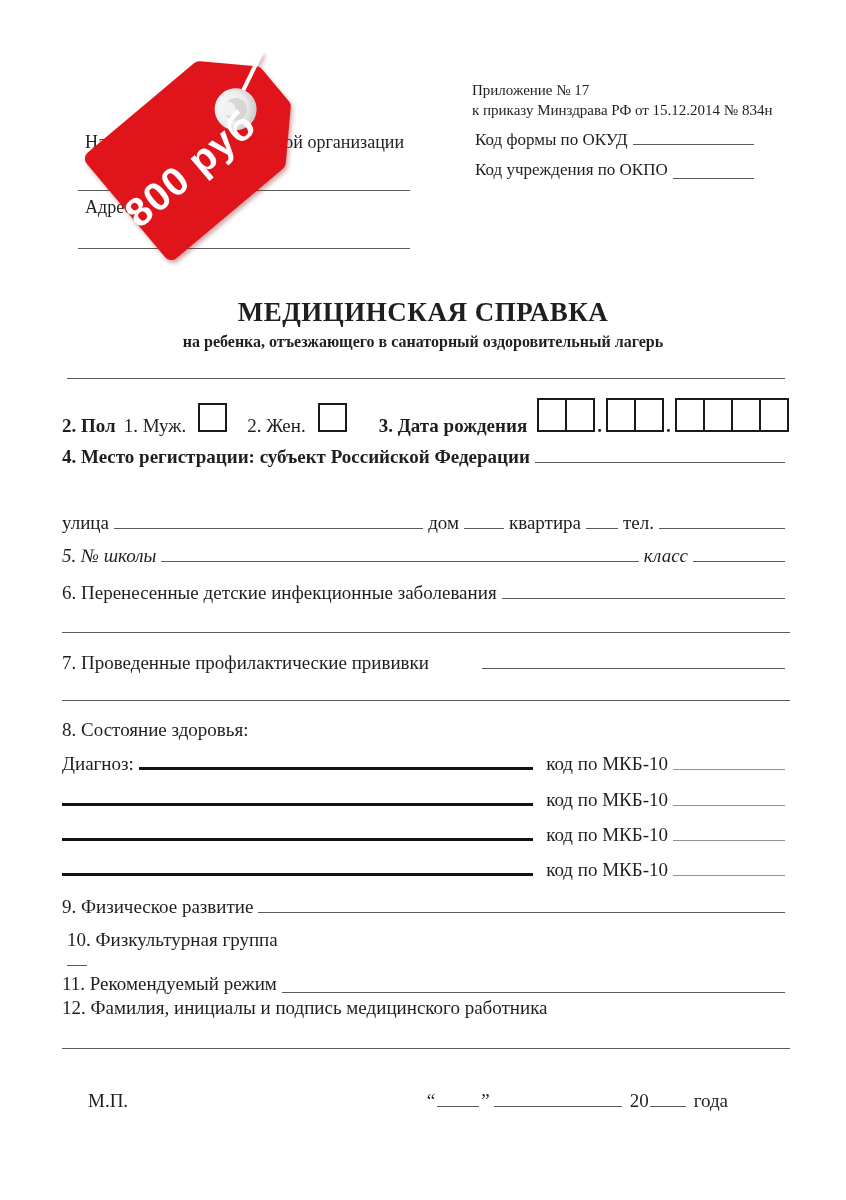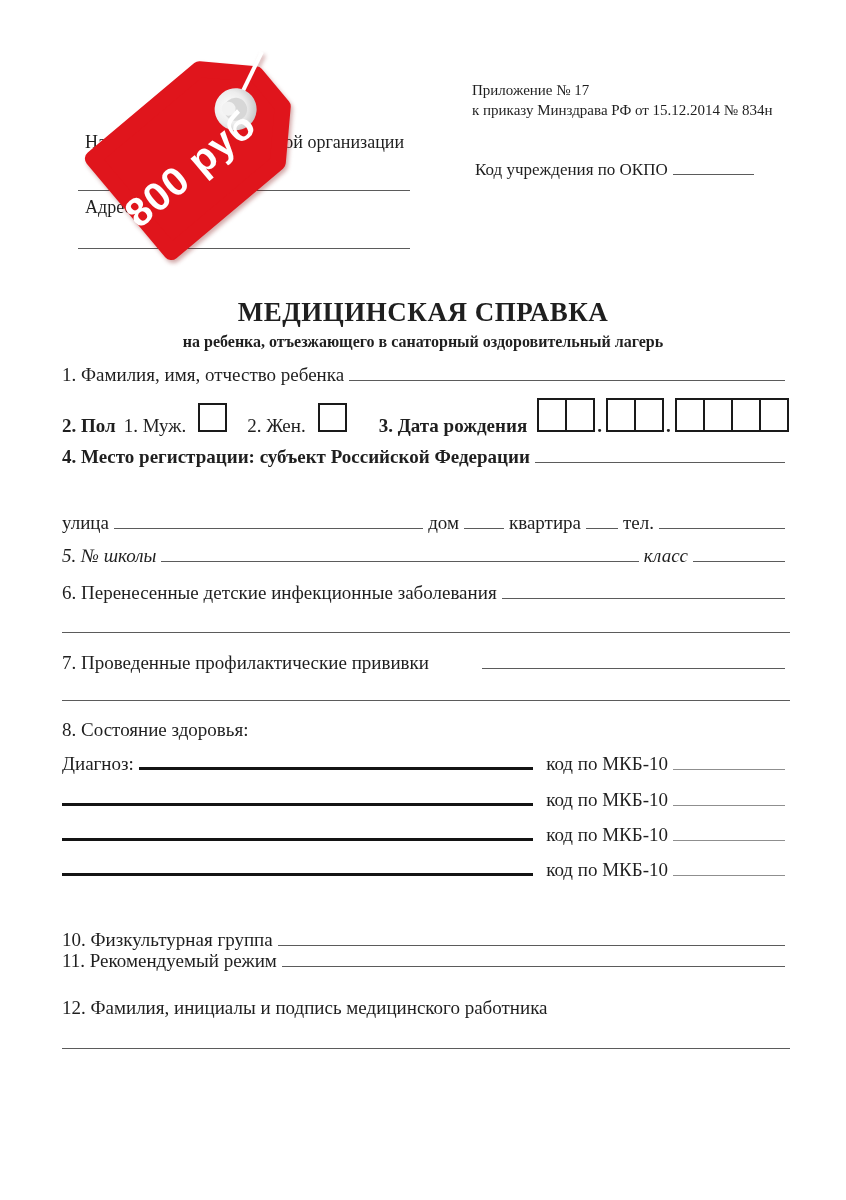--- a/index.html
+++ b/index.html
@@ -33,21 +33,25 @@
 </head>
 <body>
 
 <div class="page">
 
   <div class="abs small" style="left:472px;top:80px;">
     <div>Приложение № 17</div>
     <div>к приказу Минздрава РФ от 15.12.2014 № 834н</div>
   </div>
 
-  <div class="abs mid" style="left:475px;top:160px;width:284px;display:flex;align-items:flex-start;">
+  <div class="abs mid" style="left:475px;top:130px;width:284px;display:flex;align-items:baseline;">
+    <span>Код формы по ОКУД</span>
+    <span class="blank"></span>
+  </div>
+  <div class="abs mid" style="left:475px;top:160px;width:284px;display:flex;align-items:center;">
     <span>Код учреждения по ОКПО</span>
     <span class="blank"></span>
   </div>
 
 
   <div class="abs" style="left:85px;top:132px;width:330px;font-size:18px;white-space:nowrap;">Наименование медицинской организации</div>
   <div class="hline" style="left:78px;top:190px;width:332px;"></div>
   <div class="abs" style="left:85px;top:197px;font-size:18px;">Адрес</div>
   <div class="hline" style="left:78px;top:248px;width:332px;"></div>
 
@@ -66,21 +70,20 @@
       <circle cx="165" cy="103" r="11.5" fill="#d7d7d7"></circle>
       <circle cx="160" cy="98" r="7" fill="#f2f2f2"></circle>
       <text class="tag-text" x="92" y="133" text-anchor="middle">800 руб</text>
     </g>
   </svg>
 
   <div class="title" style="top:297px;font-size:27px;letter-spacing:0.5px;">МЕДИЦИНСКАЯ СПРАВКА</div>
   <div class="title" style="top:333px;font-size:16px;">на ребенка, отъезжающего в санаторный оздоровительный лагерь</div>
 
   <div class="row" style="top:364px;">
-    <span>1. Фамилия, имя, отчество ребенка</span>
     <span class="blank"></span>
   </div>
 
   <div class="row" style="top:398px;">
     <span class="b">2. Пол</span>
     <span class="gap" style="width:8px;"></span>
     <span>1. Муж.</span>
     <span class="cbx"></span>
     <span class="gap" style="width:20px;"></span>
     <span>2. Жен.</span>
@@ -157,28 +160,44 @@
     <span class="blank thick" style="margin-left:0;"></span>
     <span style="margin-left:8px;">код по МКБ-10</span>
     <span class="blank thin fixed" style="width:112px;"></span>
   </div>
   <div class="row" style="top:859px;">
     <span class="blank thick" style="margin-left:0;"></span>
     <span style="margin-left:8px;">код по МКБ-10</span>
     <span class="blank thin fixed" style="width:112px;"></span>
   </div>
 
-  <div class="row" style="top:929px;">
+  <div class="row" style="top:896px;">
+    <span>9. Физическое развитие</span>
+    <span class="blank"></span>
+  </div>
+  <div class="row" style="top:929px;flex-direction:column;">
     <span>10. Физкультурная группа</span>
     <span class="blank"></span>
   </div>
-  <div class="row" style="top:950px;">
+  <div class="row" style="top:973px;align-items:center;">
     <span>11. Рекомендуемый режим</span>
     <span class="blank"></span>
   </div>
 
   <div class="row" style="top:997px;">
     <span>12. Фамилия, инициалы и подпись медицинского работника</span>
   </div>
   <div class="fullline" style="top:1048px;"></div>
 
+  <div class="row" style="top:1090px;">
+    <span style="margin-left:26px;">М.П.</span>
+    <span style="flex:1 1 auto;"></span>
+    <span>“</span>
+    <span class="blank fixed" style="width:42px;margin:0 2px -3px 2px;"></span>
+    <span>”</span>
+    <span class="blank fixed" style="width:128px;margin:0 8px -3px 4px;"></span>
+    <span>20</span>
+    <span class="blank fixed" style="width:36px;margin:0 8px -3px 1px;"></span>
+    <span>года</span>
+    <span class="gap" style="width:62px;"></span>
+  </div>
 
 </div>
 
 </body></html>

